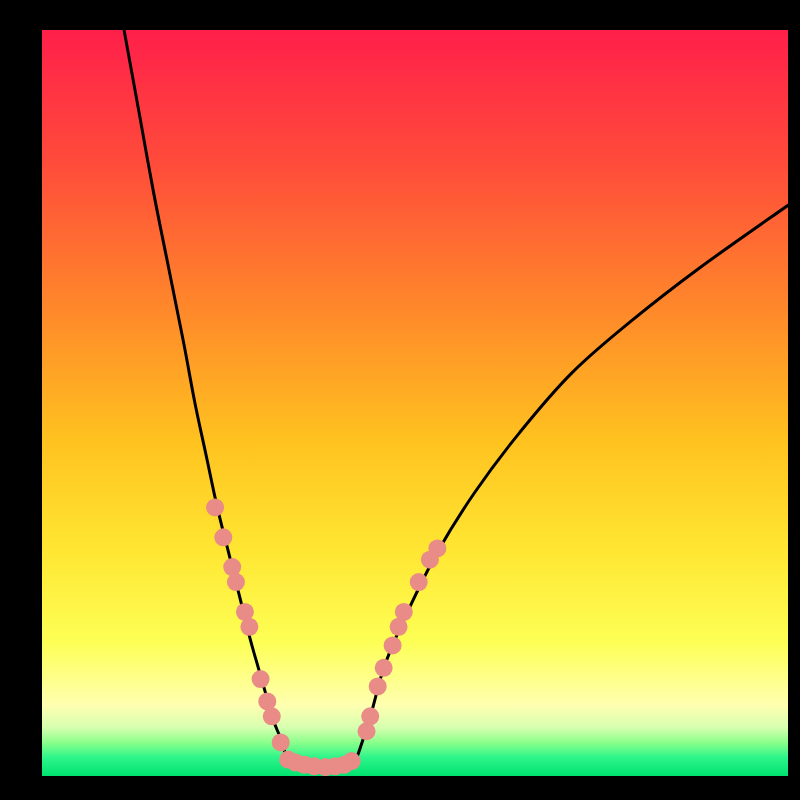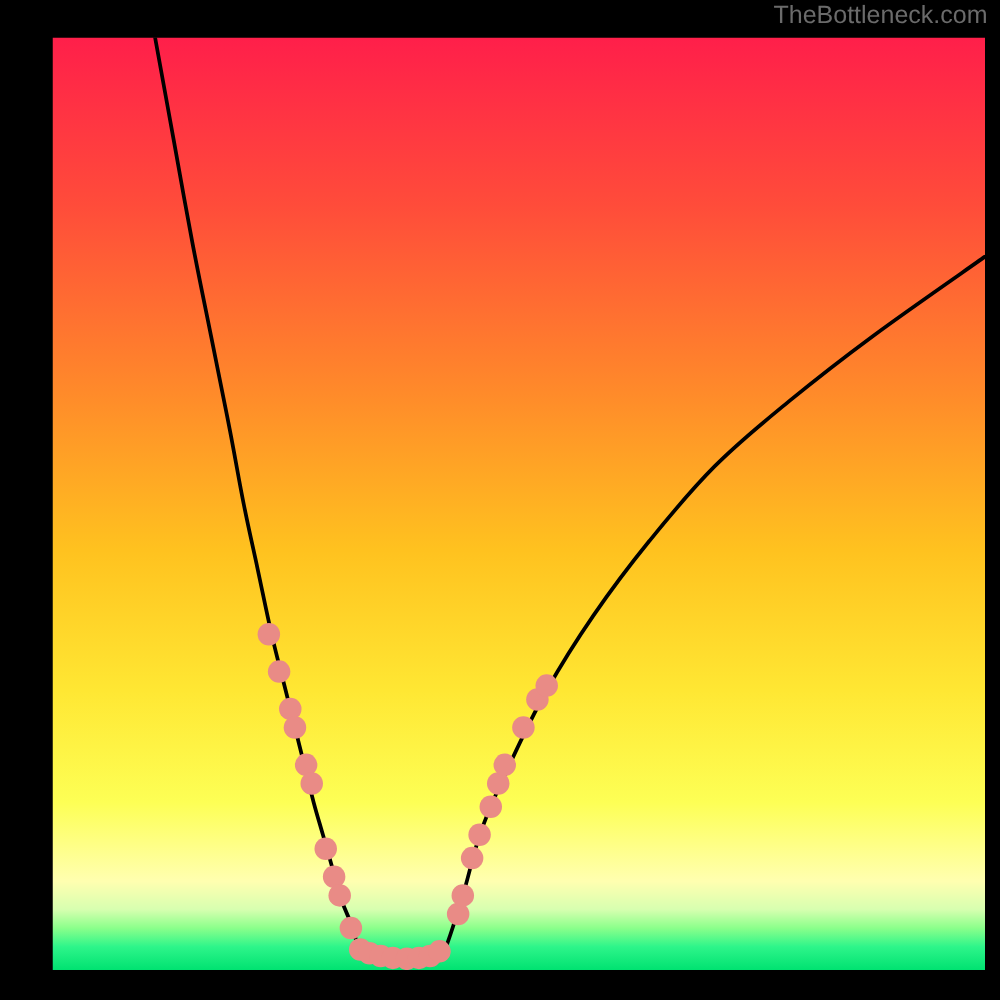--- a/index.html
+++ b/index.html
@@ -58,14 +58,13 @@
           <circle cx="341.66799999999995" cy="637.83" r="9" fill="#e98b86"></circle>
           <circle cx="350.62" cy="615.45" r="9" fill="#e98b86"></circle>
           <circle cx="356.58799999999997" cy="596.8" r="9" fill="#e98b86"></circle>
           <circle cx="361.81" cy="581.88" r="9" fill="#e98b86"></circle>
           <circle cx="376.73" cy="552.04" r="9" fill="#e98b86"></circle>
           <circle cx="387.92" cy="529.6600000000001" r="9" fill="#e98b86"></circle>
           <circle cx="395.38" cy="518.47" r="9" fill="#e98b86"></circle>
         </g>
     </svg>
   </div>
-  <div class="wm">TheBottleneck.com</div>
 </div>
 
 </body></html>

